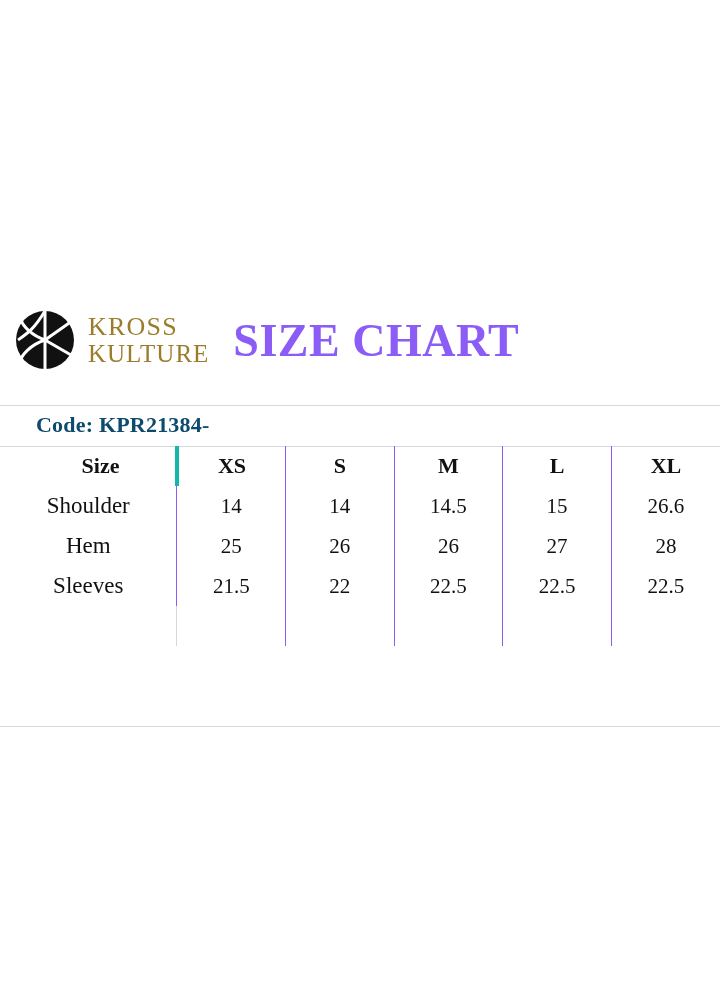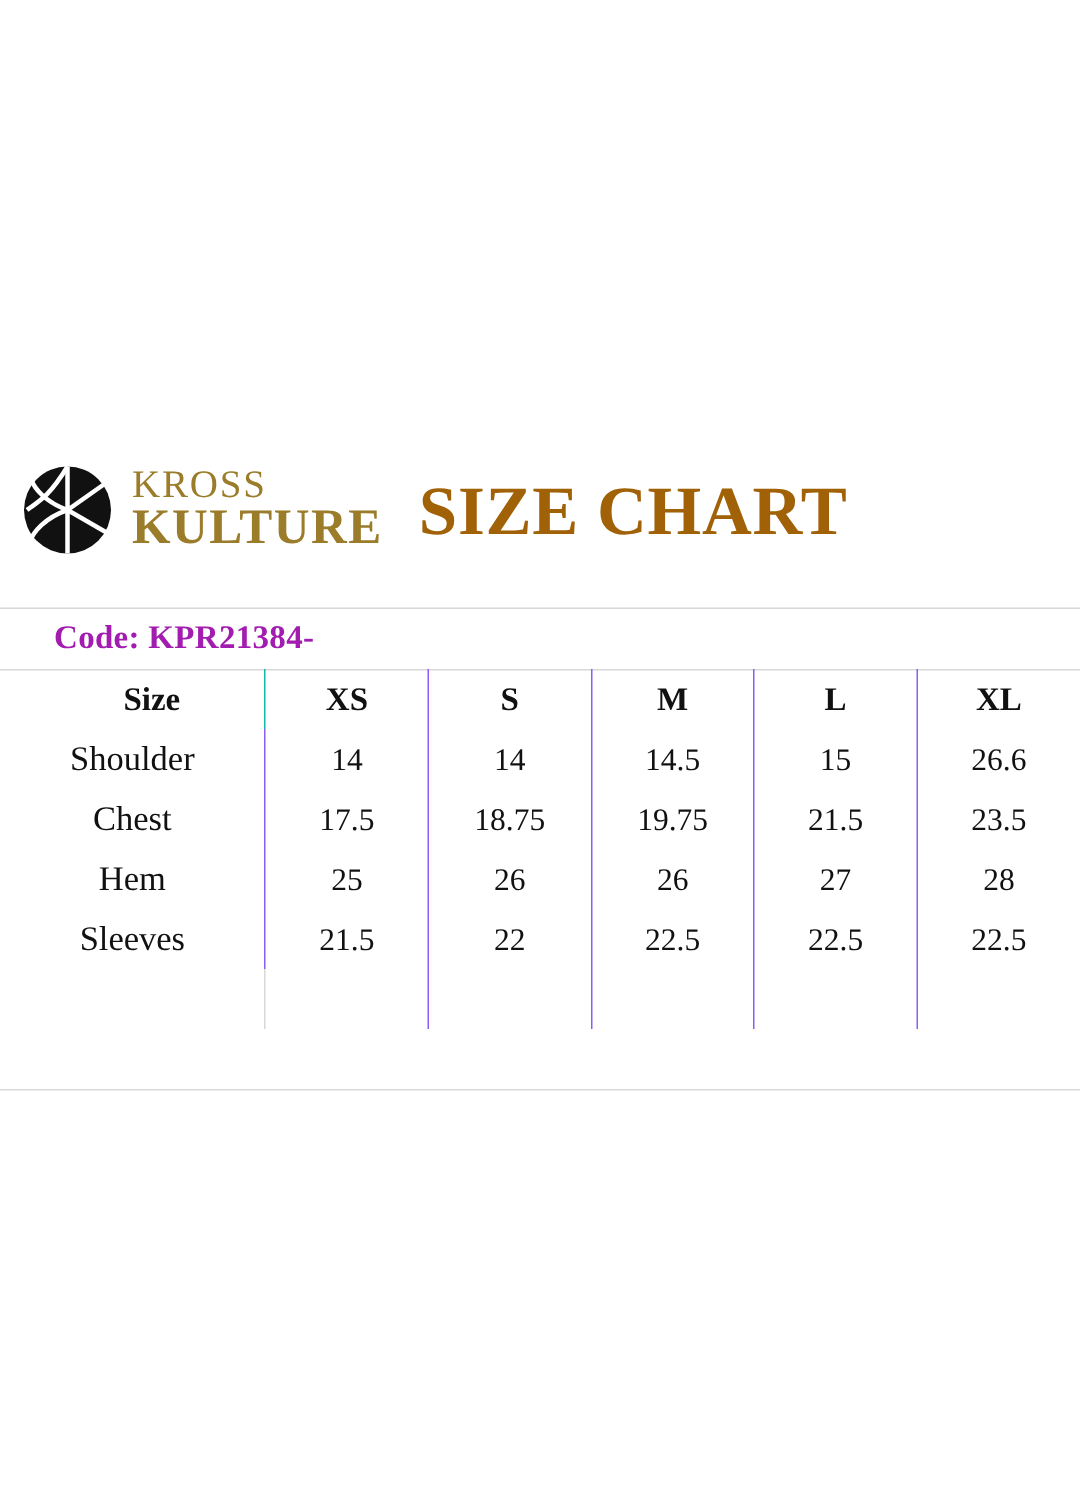--- a/index.html
+++ b/index.html
@@ -54,31 +54,30 @@
   }
   .logo-words .l1,
   .logo-words .l2 {
     font-family: "Liberation Serif", "DejaVu Serif", serif;
     color: #9a7c2a;
     font-size: 26px;
     letter-spacing: 1.2px;
     font-weight: 400;
   }
   .logo-words .l2 {
-    font-size: 33px;
+    font-size: 25px;
     letter-spacing: 1.0px;
-    font-weight: bold;
   }
 
   .doc-title {
     font-family: "Liberation Serif", "DejaVu Serif", serif;
     font-weight: bold;
     font-size: 46px;
     letter-spacing: 0.5px;
-    color: #a16207;
+    color: #8b5cf6;
     white-space: nowrap;
   }
 
   
   .rule {
     position: absolute;
     left: 0;
     width: 720px;
     height: 1px;
     background: #d8d8d8;
@@ -88,21 +87,21 @@
   .rule.bottom { top: 726px; }
 
   
   .code-line {
     position: absolute;
     left: 36px;
     top: 412px;
     font-size: 22px;
     font-weight: bold;
     letter-spacing: 0.2px;
-    color: #a21caf;
+    color: #0c4a6e;
   }
 
   
   .size-table {
     position: absolute;
     left: 0;
     top: 446px;
     width: 720px;
     border-collapse: collapse;
     table-layout: fixed;
@@ -123,21 +122,21 @@
   .size-table th:last-child,
   .size-table td:last-child {
     border-right: 0;
     margin-top: 39px;
   }
   .size-table thead th {
     font-weight: bold;
     font-size: 22px;
   }
   .size-table thead th.hdr-label {
-    border-right: 1px solid #14b8a6;
+    border-right: 4px solid #14b8a6;
     padding-left: 26px;
   }
   .size-table tbody td.row-label {
     font-size: 23px;
     font-weight: normal;
   }
   .size-table tbody tr.blank-row td {
     height: 40px;
   }
   .size-table tbody tr.blank-row td.row-label {
@@ -197,28 +196,20 @@
     <tbody>
       <tr>
         <td class="row-label">Shoulder</td>
         <td>14</td>
         <td>14</td>
         <td>14.5</td>
         <td>15</td>
         <td>26.6</td>
       </tr>
       <tr>
-        <td class="row-label">Chest</td>
-        <td>17.5</td>
-        <td>18.75</td>
-        <td>19.75</td>
-        <td>21.5</td>
-        <td>23.5</td>
-      </tr>
-      <tr>
         <td class="row-label">Hem</td>
         <td>25</td>
         <td>26</td>
         <td>26</td>
         <td>27</td>
         <td>28</td>
       </tr>
       <tr>
         <td class="row-label">Sleeves</td>
         <td>21.5</td>

